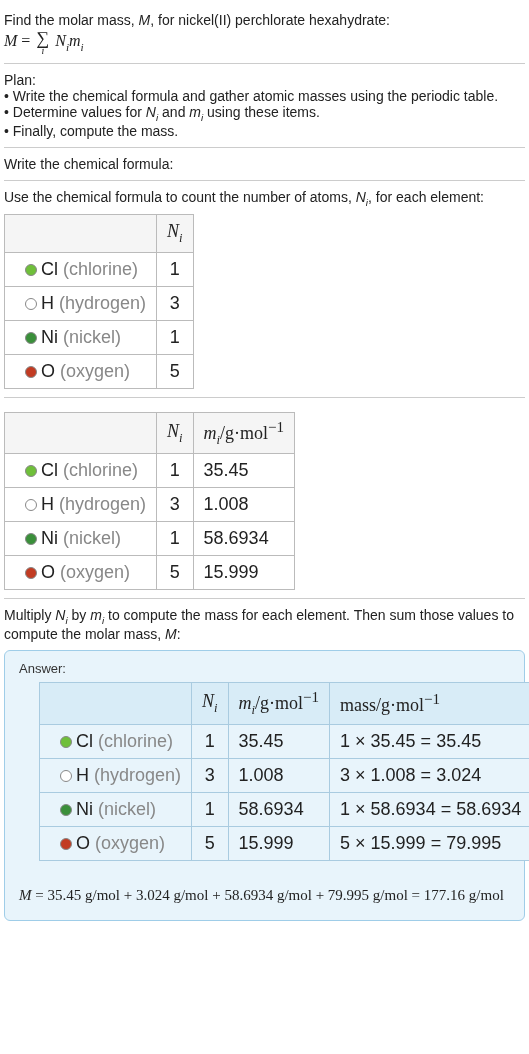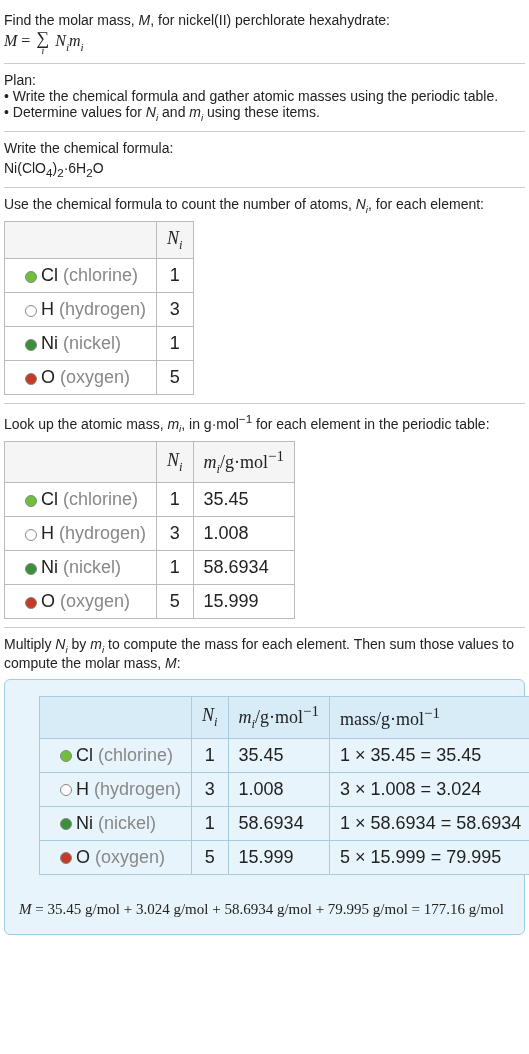--- a/index.html
+++ b/index.html
@@ -103,27 +103,25 @@
     <span class="ital">N</span><span class="sub">i</span><span class="ital">m</span><span class="sub">i</span>
   </div>
 </div>
 
 <div class="section">
   <div>Plan:</div>
   <div>• Write the chemical formula and gather atomic masses using the periodic table.</div>
   <div>
     <span>• Determine values for </span><span class="ital">N</span><span class="sub ital">i</span><span> and </span><span class="ital">m</span><span class="sub ital">i</span><span> using these items.</span>
   </div>
+  <div>• Finally, compute the mass.</div>
 </div>
 
 <div class="section">
   <div>Write the chemical formula:</div>
-  <div class="chem" style="margin-top:4px;">
-    <span>Ni(ClO</span><sub>4</sub><span>)</span><sub>2</sub><span>·6H</span><sub>2</sub><span>O</span>
-  </div>
 </div>
 
 <div class="section">
   <div>
     <span>Use the chemical formula to count the number of atoms, </span><span class="ital">N</span><span class="sub ital">i</span><span>, for each element:</span>
   </div>
   <table class="data">
     <tbody>
         <tr>
       <th></th>
@@ -143,23 +141,20 @@
         </tr>
     <tr>
           <td><span class="swatch" style="background:#c23b22"></span><span>O</span> <span class="elem-label">(oxygen)</span></td>
           <td class="num-cell">5</td>
         </tr>
   </tbody>
     </table>
 </div>
 
 <div class="section">
-  <div>
-    <span>Look up the atomic mass, </span><span class="ital">m</span><span class="sub ital">i</span><span>, in g·mol</span><sup>−1</sup><span> for each element in the periodic table:</span>
-  </div>
   <table class="data">
     <tbody>
         <tr>
       <th></th>
       <th><span class="ital">N</span><span class="sub">i</span></th>
       <th><span class="ital">m</span><span class="sub">i</span><span style="font-style:normal">/g·mol</span><sup style="font-style:normal">−1</sup></th>
     </tr>
     <tr>
           <td><span class="swatch" style="background:#6fbf3a"></span><span>Cl</span> <span class="elem-label">(chlorine)</span></td>
           <td class="num-cell">1</td>
@@ -183,20 +178,21 @@
   </tbody>
     </table>
 </div>
 
 <div style="padding-top:8px;">
   <div>
     <span>Multiply </span><span class="ital">N</span><span class="sub ital">i</span><span> by </span><span class="ital">m</span><span class="sub ital">i</span><span> to compute the mass for each element. Then sum those values to compute the molar mass, </span><span class="ital">M</span><span>:</span>
   </div>
 
   <div class="answer-box">
+    <div class="label">Answer:</div>
     <table class="data" style="margin-left:20px;">
       <tbody>
           <tr>
         <th></th>
         <th><span class="ital">N</span><span class="sub">i</span></th>
         <th><span class="ital">m</span><span class="sub">i</span><span style="font-style:normal">/g·mol</span><sup style="font-style:normal">−1</sup></th>
         <th><span style="font-style:normal">mass/g·mol</span><sup style="font-style:normal">−1</sup></th>
       </tr>
       <tr>
             <td><span class="swatch" style="background:#6fbf3a"></span><span>Cl</span> <span class="elem-label">(chlorine)</span></td>

